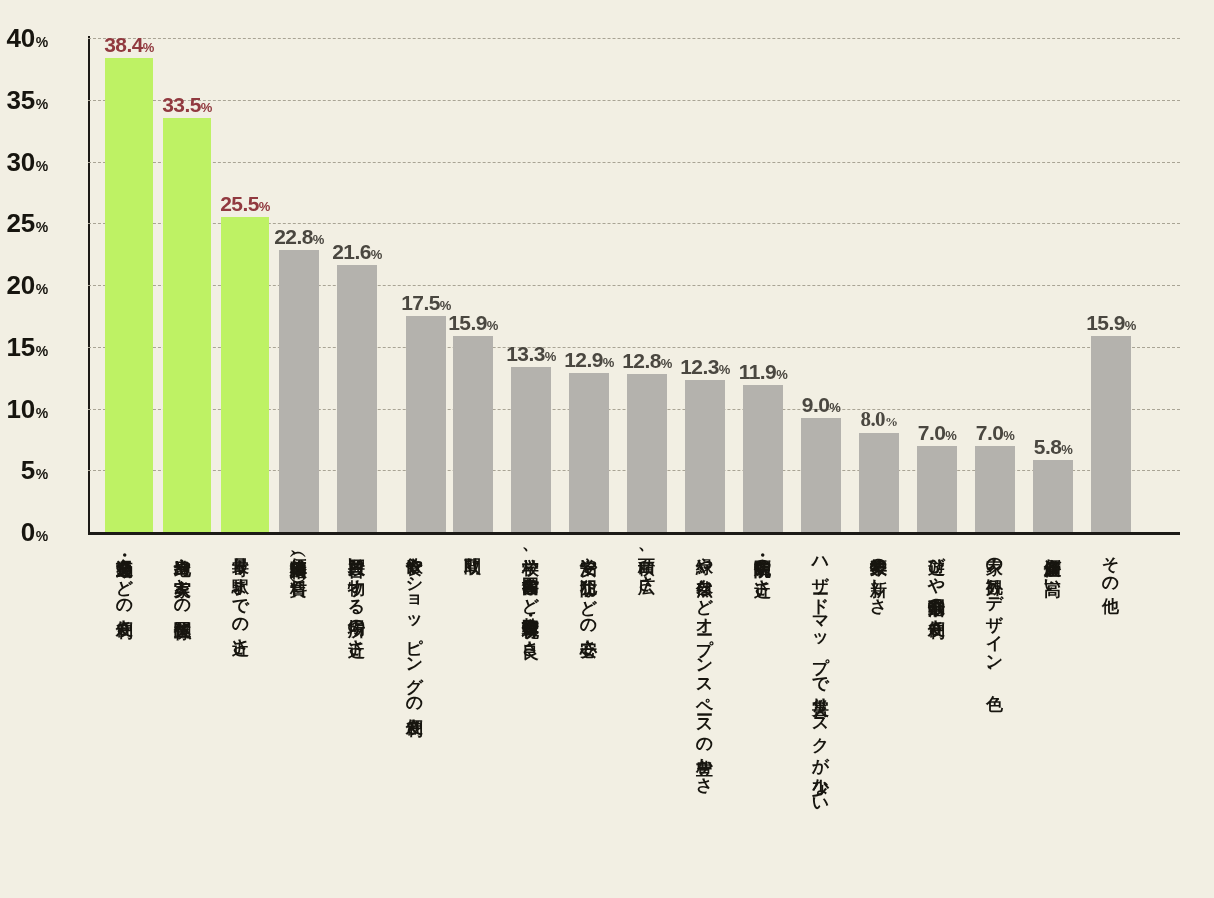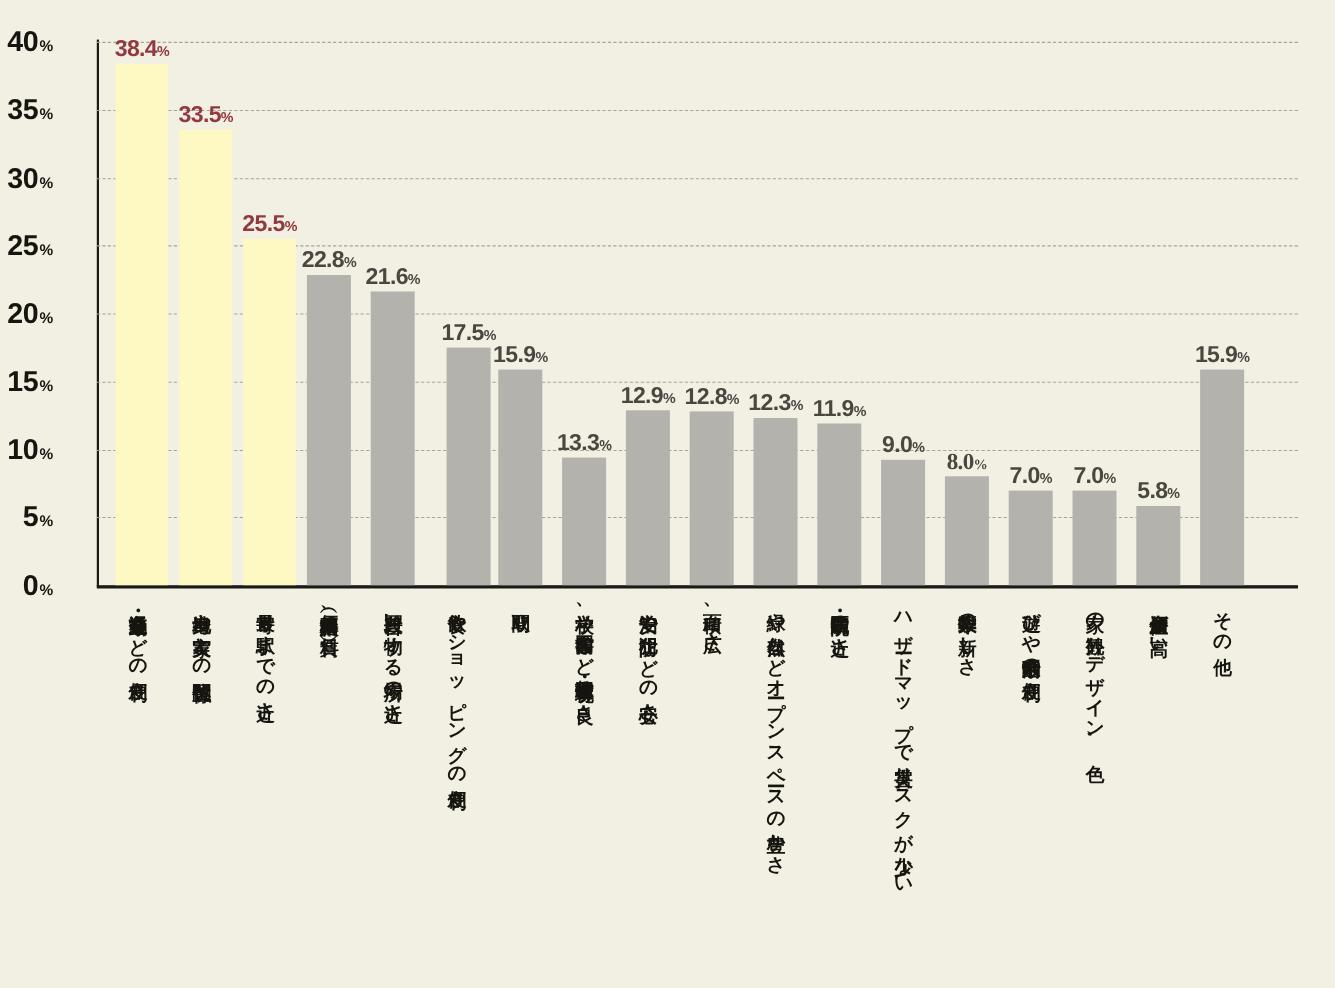--- a/index.html
+++ b/index.html
@@ -85,21 +85,21 @@
     position: absolute;
     bottom: 0;
     width: 58px;
   }
   .bar {
     position: absolute;
     bottom: 0;
     left: 9px;
     width: 40px;
   }
-  .bar.accent  { background: #fef9c3; padding-left: 48px; }
+  .bar.accent  { background: #bef264; padding-left: 48px; }
   .bar.neutral { background: #b4b2ad; }
 
   .bar-label {
     position: absolute;
     bottom: 100%;
     left: 50%;
     transform: translateX(-50%);
     margin-bottom: 3px;
     white-space: nowrap;
     font-weight: 700;
@@ -191,21 +191,21 @@
           <div class="bar neutral" style="height: 216.125px;">
             <div class="bar-label neutral"><span class="num">17.5</span><span class="pct">%</span></div>
           </div>
         </div>
         <div class="bar-slot" style="left: 356px; height: 494px;">
           <div class="bar neutral" style="height: 196.365px;">
             <div class="bar-label neutral"><span class="num">15.9</span><span class="pct">%</span></div>
           </div>
         </div>
         <div class="bar-slot" style="left: 414px; height: 494px;">
-          <div class="bar neutral" style="height: 116px;">
+          <div class="bar neutral" style="height: 165px;">
             <div class="bar-label neutral"><span class="num">13.3</span><span class="pct">%</span></div>
           </div>
         </div>
         <div class="bar-slot" style="left: 472px; height: 590px; margin-top: 24px;">
           <div class="bar neutral" style="height: 159.315px;">
             <div class="bar-label neutral"><span class="num">12.9</span><span class="pct">%</span></div>
           </div>
         </div>
         <div class="bar-slot" style="left: 530px; height: 494px;">
           <div class="bar neutral" style="height: 158.08px;">

